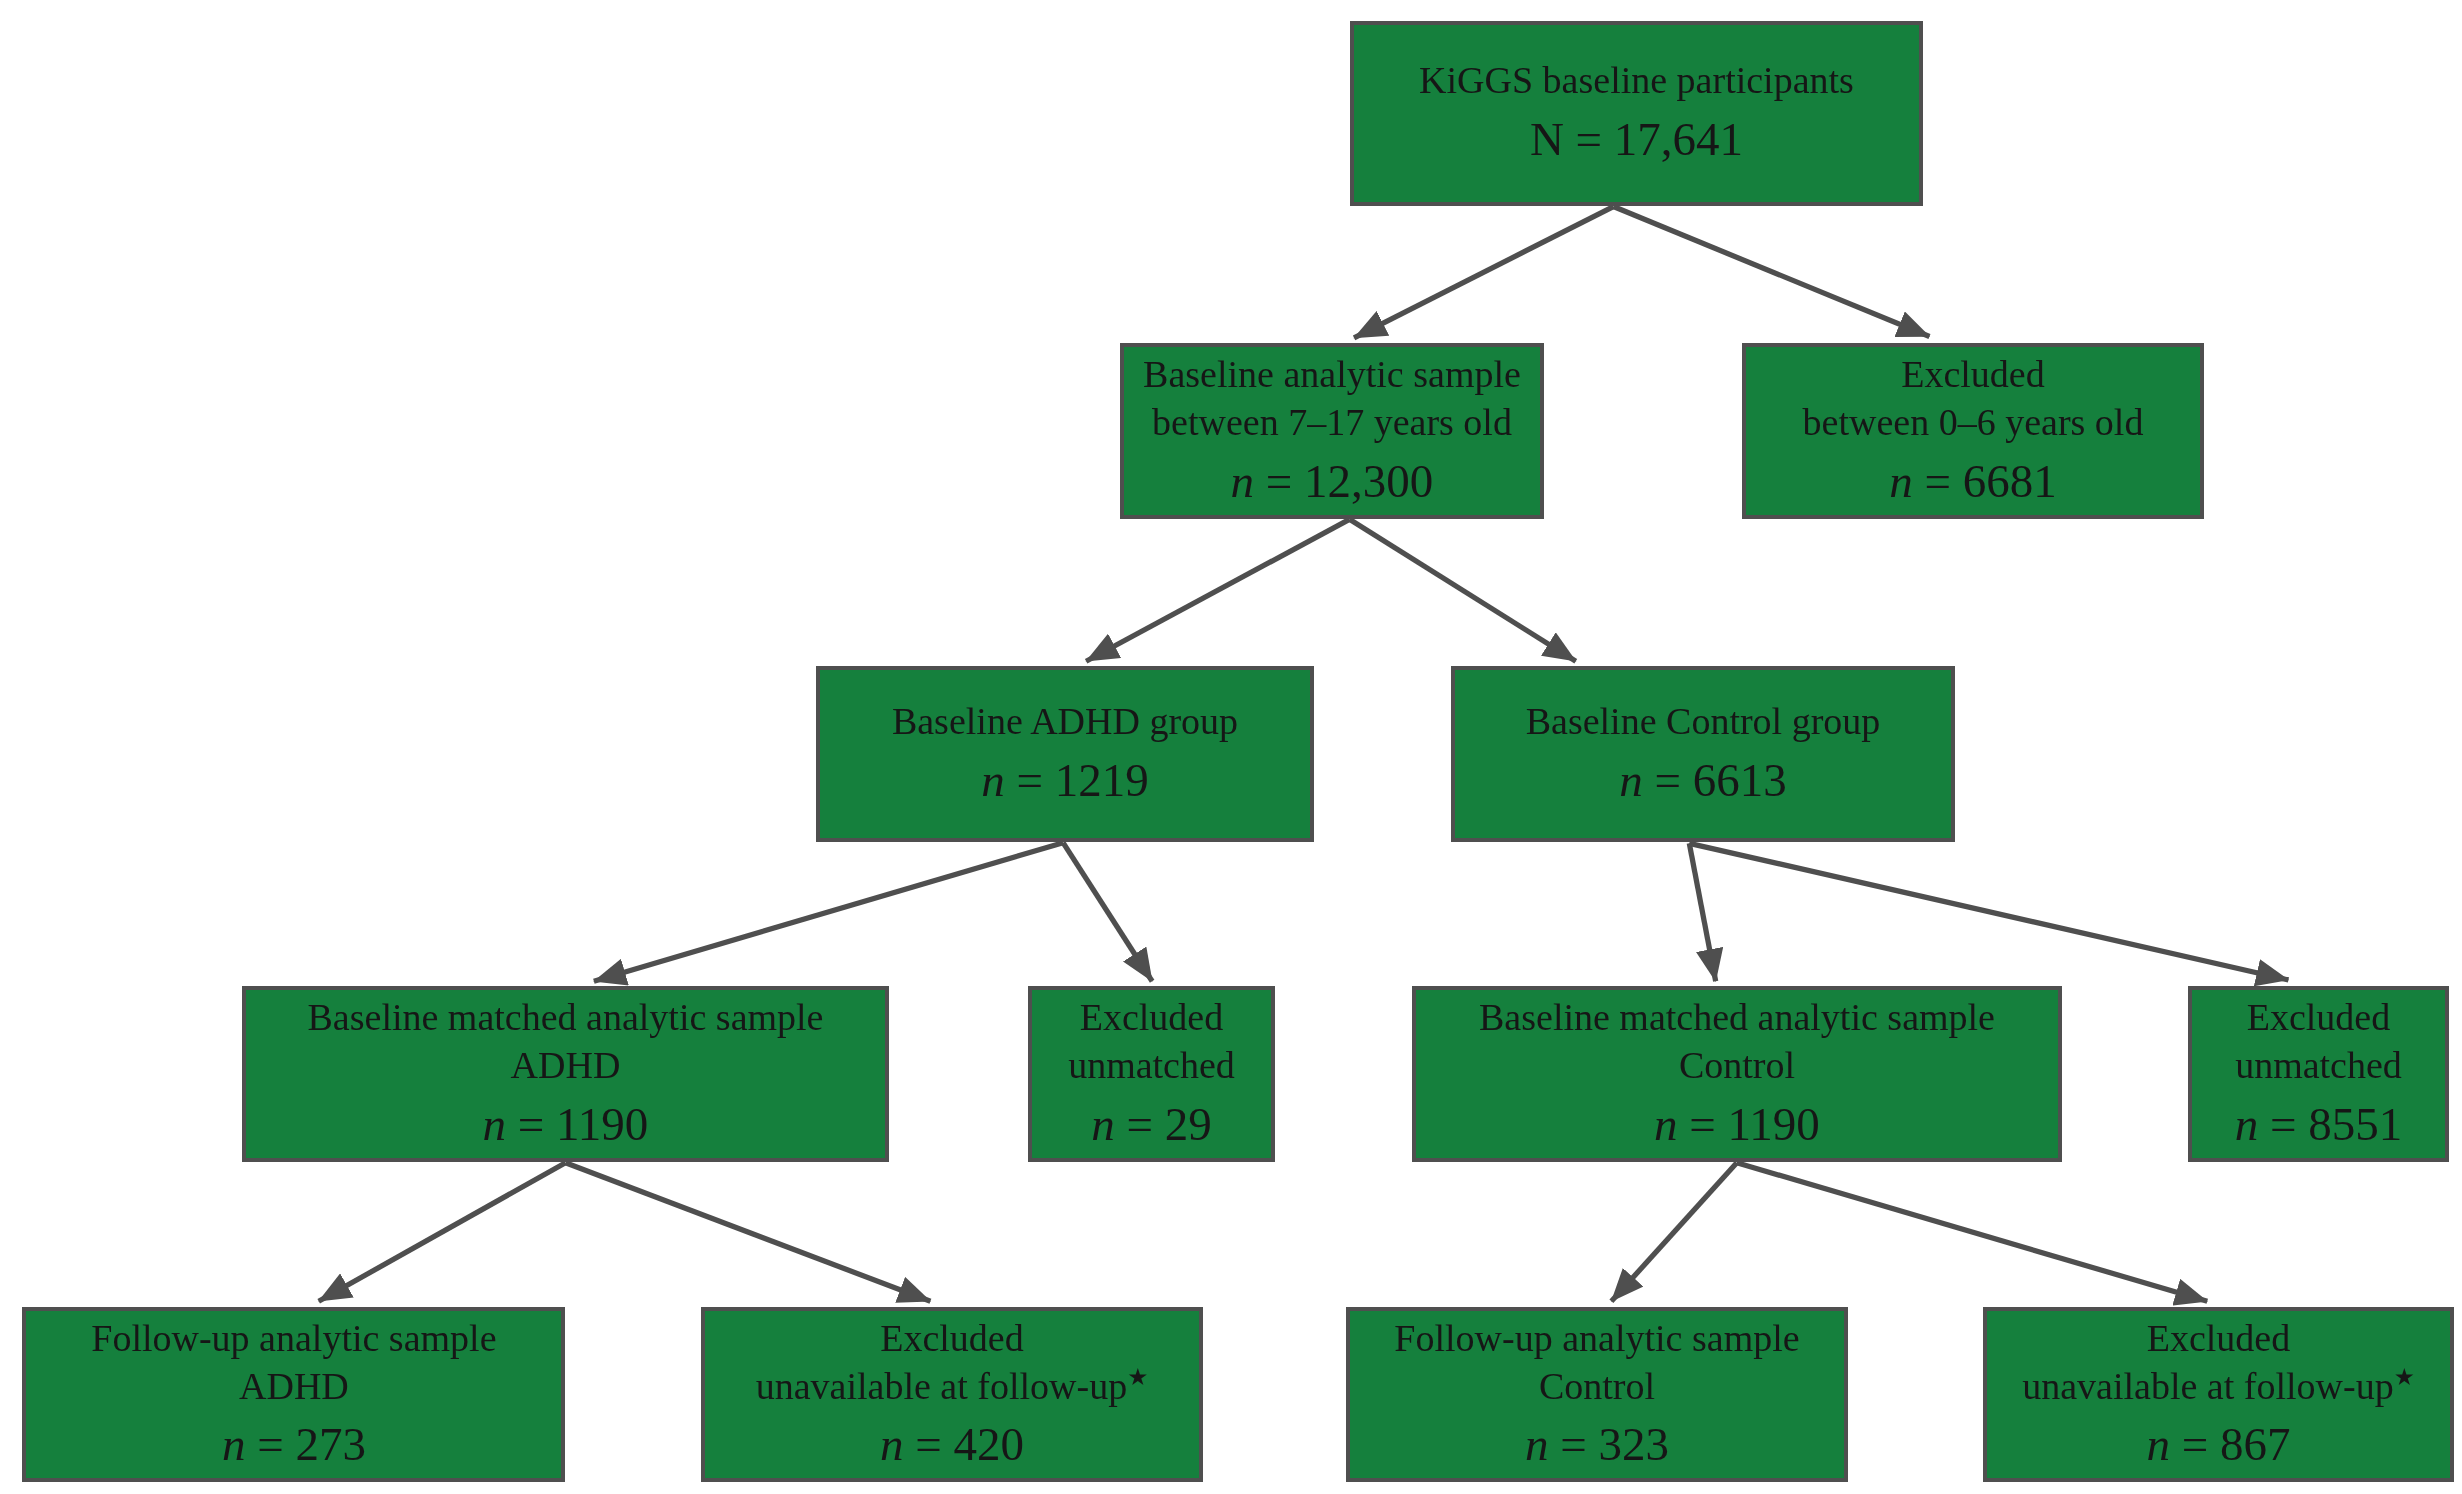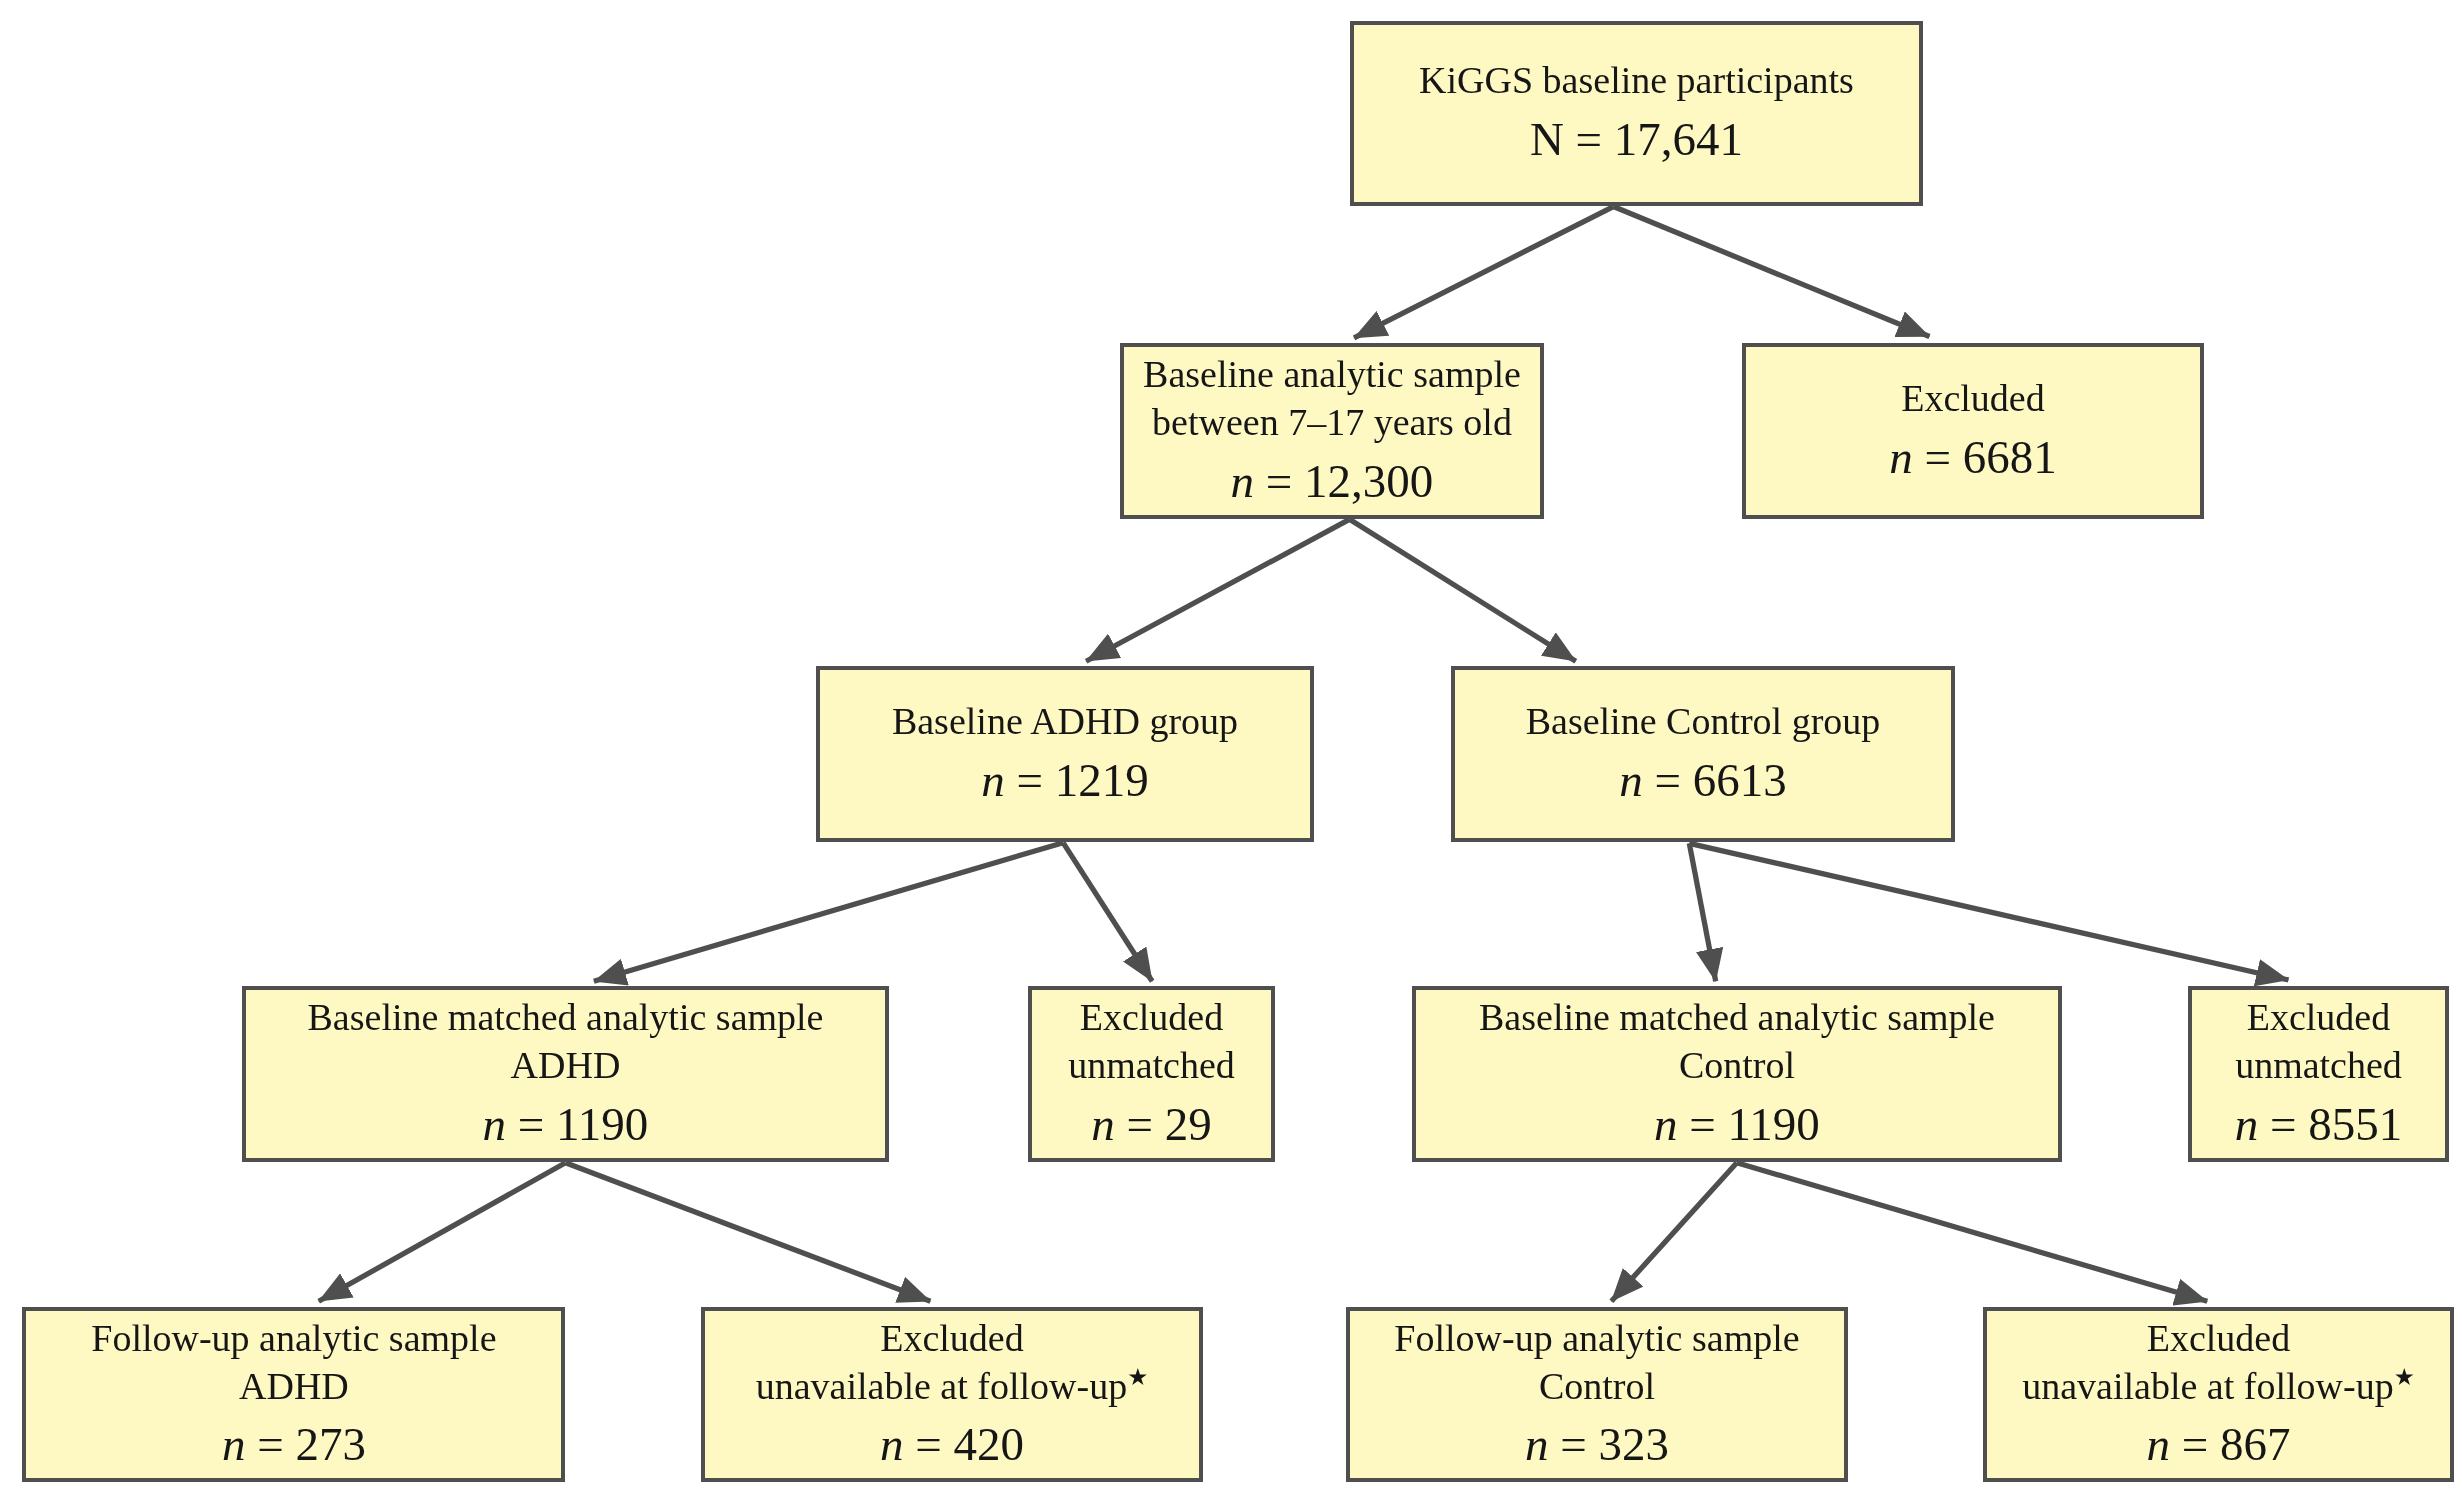--- a/index.html
+++ b/index.html
@@ -5,21 +5,21 @@
   html, body { margin: 0; padding: 0; background: #ffffff; }
   body {
     width: 2462px; height: 1494px;
     font-family: "Liberation Serif", "DejaVu Serif", serif;
     color: #161616;
   }
   .canvas { position: relative; width: 2462px; height: 1494px; background: #ffffff; overflow: hidden; }
   svg.edges { position: absolute; left: 0; top: 0; width: 2462px; height: 1494px; }
   .box {
     position: absolute; box-sizing: border-box;
-    border: 4.6px solid #4f4f4f; background: #fef9c3;
+    border: 4.6px solid #4f4f4f; background: #15803d;
     display: flex; flex-direction: column; align-items: center; justify-content: center;
     text-align: center; padding: 5.3px 9.2px;
   }
   .line  { font-size: 38px; line-height: 1.26; white-space: nowrap; }
   .nline { font-size: 47px; line-height: 1.26; margin-top: 4.6px; white-space: nowrap; }
   .nline::first-letter { font-style: italic; }
   .box.cap .nline::first-letter { font-style: normal; }
   sup.star { font-size: 0.62em; line-height: 0; vertical-align: super; }
 </style>
 </head>
@@ -54,20 +54,21 @@
     <div class="nline">N = 17,641</div>
   </div>
 
   <div class="box" style="left:1120px; top:343px; width:424px; height:176px">
     <div class="line">Baseline analytic sample</div>
     <div class="line">between 7–17 years old</div>
     <div class="nline">n = 12,300</div>
   </div>
   <div class="box" style="left:1742px; top:343px; width:462px; height:176px">
     <div class="line">Excluded</div>
+    <div class="line">between 0–6 years old</div>
     <div class="nline">n = 6681</div>
   </div>
 
   <div class="box" style="left:816px; top:666px; width:498px; height:176px">
     <div class="line">Baseline ADHD group</div>
     <div class="nline">n = 1219</div>
   </div>
   <div class="box" style="left:1451px; top:666px; width:504px; height:176px">
     <div class="line">Baseline Control group</div>
     <div class="nline">n = 6613</div>

